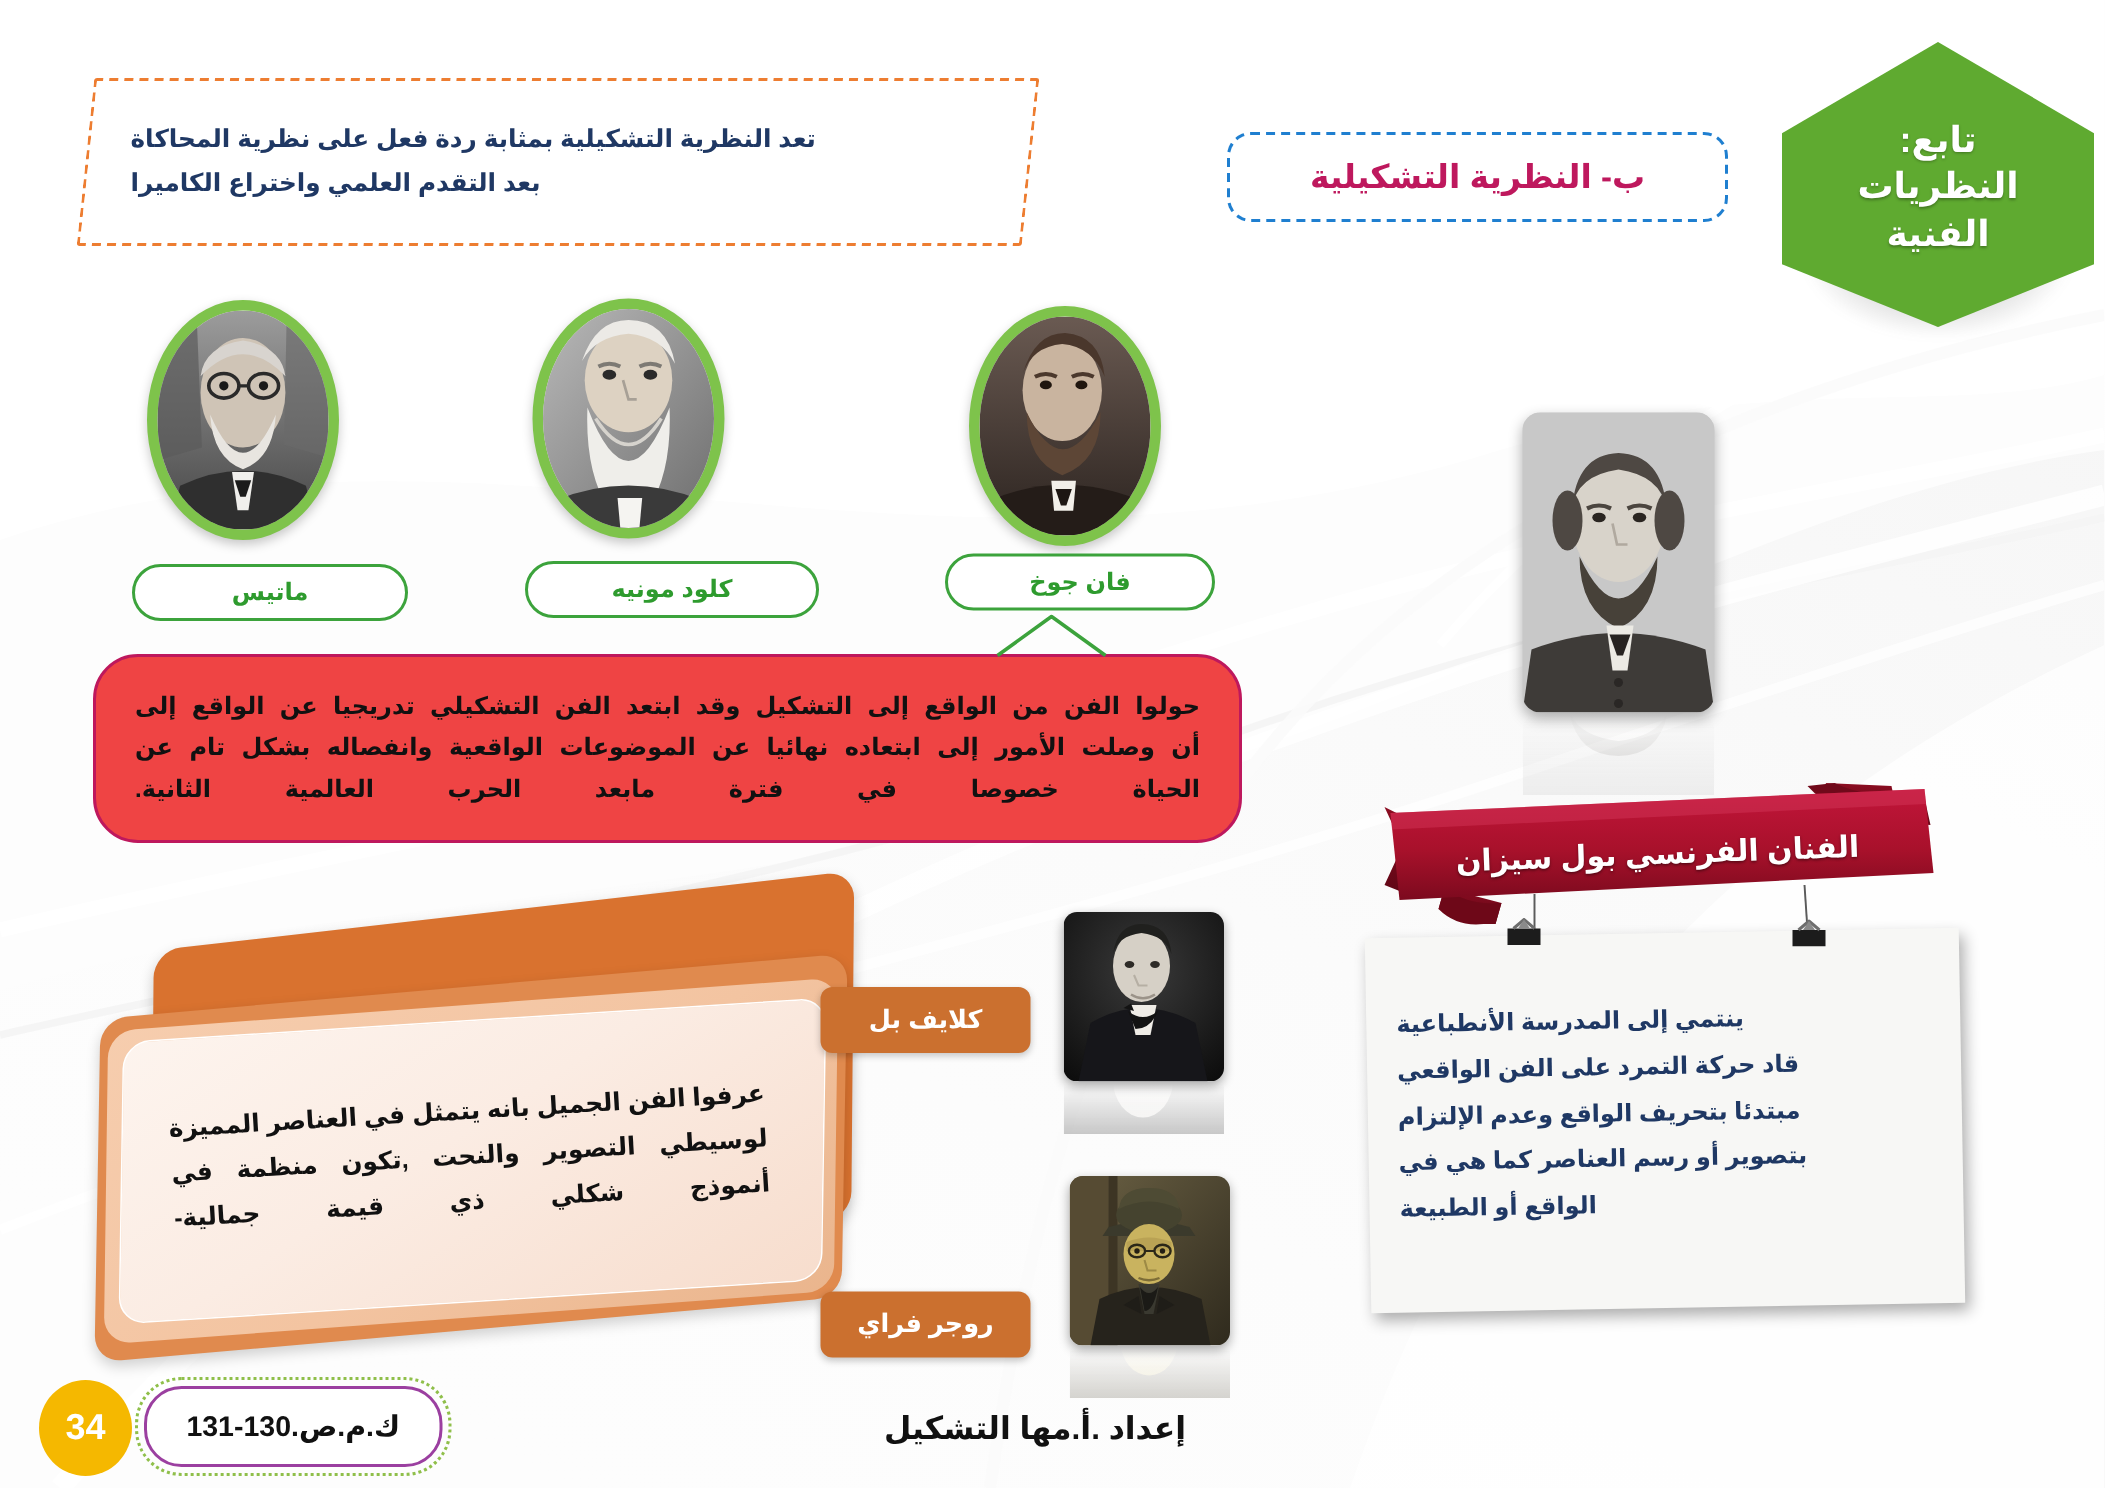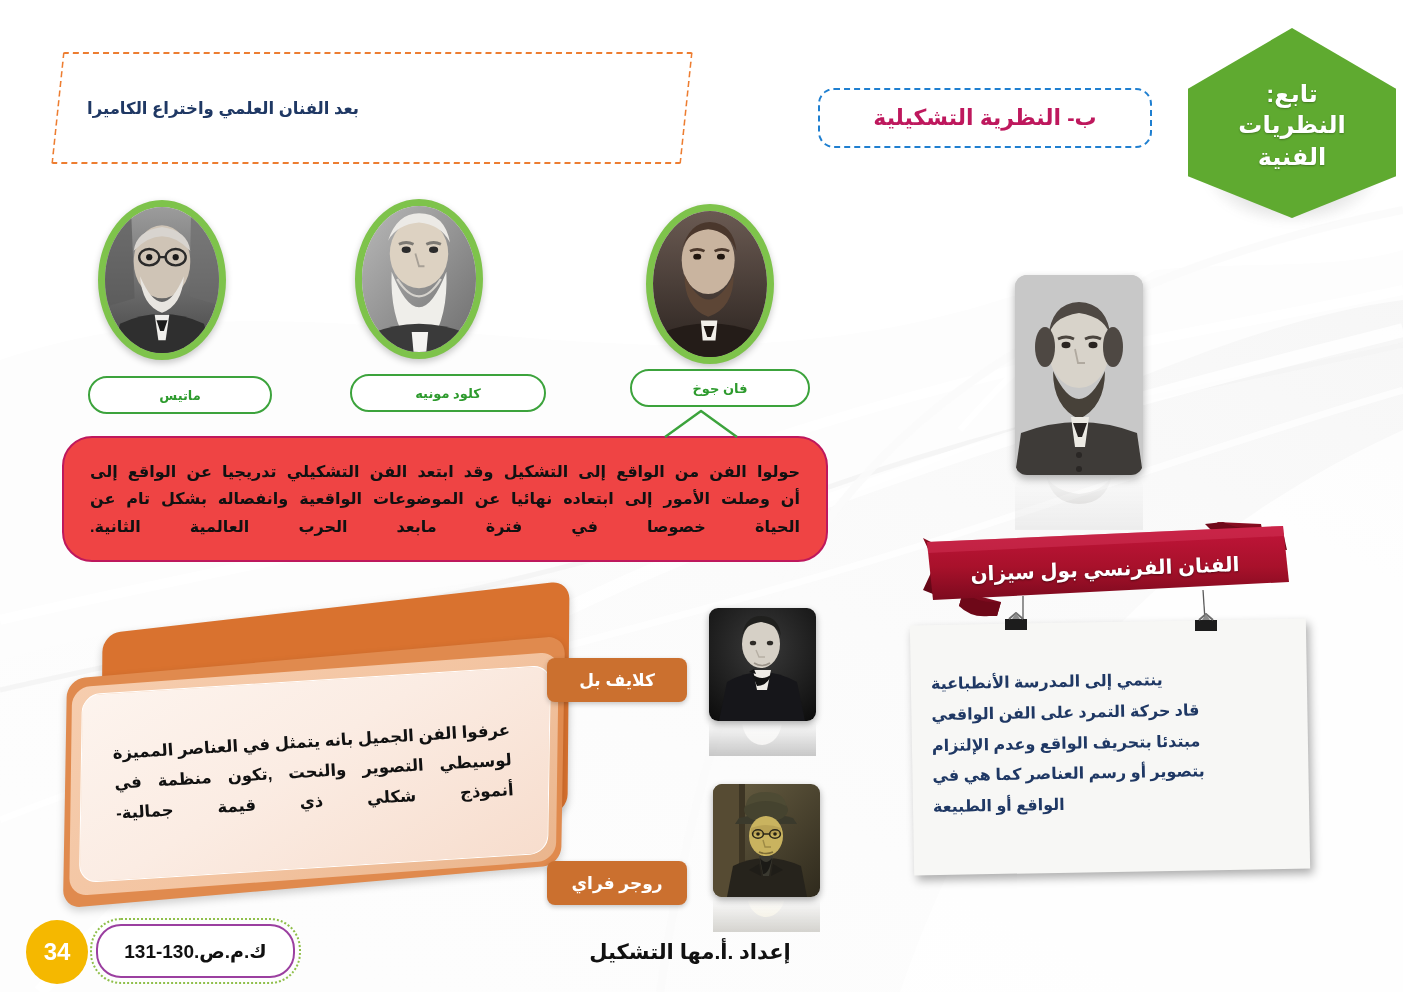--- a/index.html
+++ b/index.html
@@ -80,21 +80,21 @@
   }
   .portrait-oval svg{width:100%;height:100%;display:block;}
   #portrait-matisse{left:98px;top:200px;}
   #portrait-monet{left:355px;top:199px;}
   #portrait-vangogh{left:646px;top:204px;}
 
   
   .name-pill{
     position:absolute;height:34px;border:2px solid #3CA33C;border-radius:19px;
     background:#ffffff;display:flex;align-items:center;justify-content:center;
-    color:#2E9B2E;font-weight:bold;font-size:13px;z-index:7;
+    color:#2E9B2E;font-weight:bold;font-size:16px;z-index:7;
   }
   #name-matisse{left:88px;top:376px;width:180px;}
   #name-monet{left:350px;top:374px;width:192px;}
   #name-vangogh{left:630px;top:369px;width:176px;}
 
   
   #green-info{
     position:absolute;left:62px;top:436px;width:762px;height:122px;z-index:5;
     border:2px solid #be185d;border-radius:30px;background:#ef4444;
   }
@@ -270,21 +270,22 @@
   <div class="ttl ar">
     <span>تابع:</span>
     <span>النظريات</span>
     <span>الفنية</span>
   </div>
 </div>
 
 <div id="intro-box">
   <div class="shape"></div>
   <div class="txt ar">
-    <span>بعد الفنان العلمي واختراع الكاميرا</span>
+    <span>تعد النظرية التشكيلية بمثابة ردة فعل على نظرية المحاكاة</span>
+    <span>بعد التقدم العلمي واختراع الكاميرا</span>
   </div>
 </div>
 
 <div id="subtitle-box" class="ar">ب- النظرية التشكيلية</div>
 
 <div class="portrait-oval" id="portrait-matisse">
   <svg viewBox="0 0 128 160" preserveAspectRatio="xMidYMid slice">
     <defs>
       <linearGradient id="mbg" x1="0" y1="0" x2="0" y2="1">
         <stop offset="0%" stop-color="#9c9c9c"></stop>

